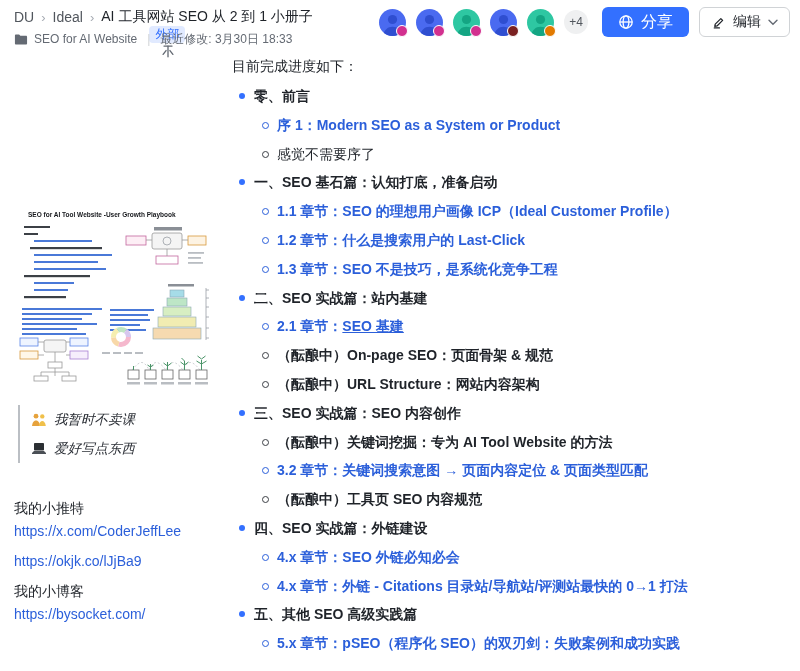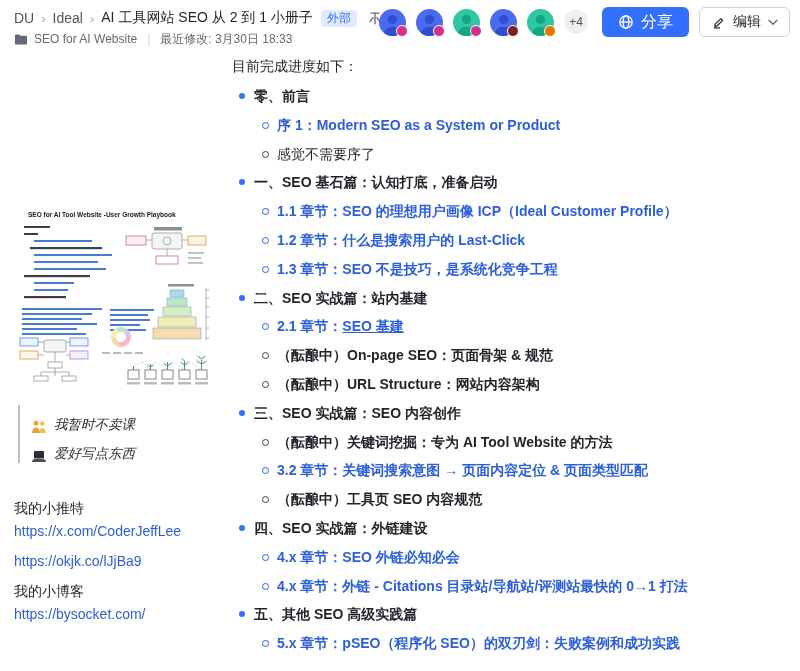--- a/index.html
+++ b/index.html
@@ -1,21 +1,21 @@
 <!DOCTYPE html>
 <html><head>
 <meta charset="utf-8">
 <style>
   html,body{margin:0;padding:0;}
   body{width:800px;height:671px;background:#fff;color:#1f2329;
        font-family:"Liberation Sans","DejaVu Sans",sans-serif;overflow:hidden;position:relative;}
   .app{position:absolute;inset:0;}
 
   
-  .hrow1{position:absolute;left:14px;top:8px;height:20px;display:flex;align-items:center;font-size:14px;}
+  .hrow1{position:absolute;left:14px;top:8px;height:20px;display:flex;align-items:center;font-size:14px;flex-direction:column;}
   .crumb{color:#51565d;cursor:pointer;white-space:nowrap;}
   .crumb.last{color:#1f2329;font-weight:500;}
   .sep{color:#a6abb3;margin:0 7px;font-size:13px;}
   .badge{background:#e1eaff;color:#3370ff;font-size:12px;line-height:17px;padding:0 6px;border-radius:4px;margin-left:8px;font-weight:500;}
   .pin{margin-left:10px;display:flex;align-items:center;cursor:pointer;}
   .hrow2{position:absolute;left:14px;top:31px;height:16px;display:flex;align-items:center;gap:6px;font-size:12px;color:#646a73;}
   .vdiv{color:#d0d3d6;margin:0 4px;}
   .hright{position:absolute;right:10px;top:7px;height:30px;display:flex;align-items:center;}
   .avatar{width:27px;height:27px;border-radius:50%;position:relative;margin-right:10px;cursor:pointer;flex:none;}
   .avatar svg{position:absolute;inset:0;border-radius:50%;}
@@ -25,21 +25,21 @@
   .btn-share{height:30px;padding:0 16px;border:none;border-radius:6px;background:#3370ff;color:#fff;
         font-size:16px;display:flex;align-items:center;gap:7px;cursor:pointer;font-family:inherit;}
   .btn-edit{height:30px;padding:0 11px;border:1px solid #d0d3d6;border-radius:6px;background:#fff;color:#1f2329;
         font-size:14px;display:flex;align-items:center;gap:7px;cursor:pointer;margin-left:10px;font-family:inherit;}
 
   
   .thumb{position:absolute;left:18px;top:203px;width:192px;height:192px;background:#fff;cursor:pointer;}
   .thumb-title{font-size:6.5px;font-weight:bold;color:#16181c;padding:8px 4px 2px 10px;line-height:1.15;letter-spacing:0;}
   .thumb svg{display:block;}
   .quote{position:absolute;left:18px;top:405px;border-left:2.5px solid #bbbfc4;padding-left:11px;}
-  .q-line{display:flex;align-items:flex-end;gap:7px;height:29px;font-size:13.5px;font-style:italic;color:#2b2f36;}
+  .q-line{display:flex;align-items:center;gap:7px;height:29px;font-size:13.5px;font-style:italic;color:#2b2f36;}
   .side-links{position:absolute;left:14px;top:500px;font-size:14px;}
   .s-label{color:#1f2329;margin:0 0 6px 0;line-height:17px;}
   .s-url{display:block;color:#2b5fda;text-decoration:none;margin:0 0 13px 0;line-height:17px;cursor:pointer;}
   .s-group:last-child .s-url{margin-top:5px;}
 
   
   main{position:absolute;left:232px;top:48px;width:552px;}
   .intro{font-size:14px;line-height:22px;margin:7px 0 8px 0;}
   .o-item{position:relative;font-size:14px;line-height:22px;margin-bottom:6.8px;}
   .o-item.lvl1{padding-left:22px;}

